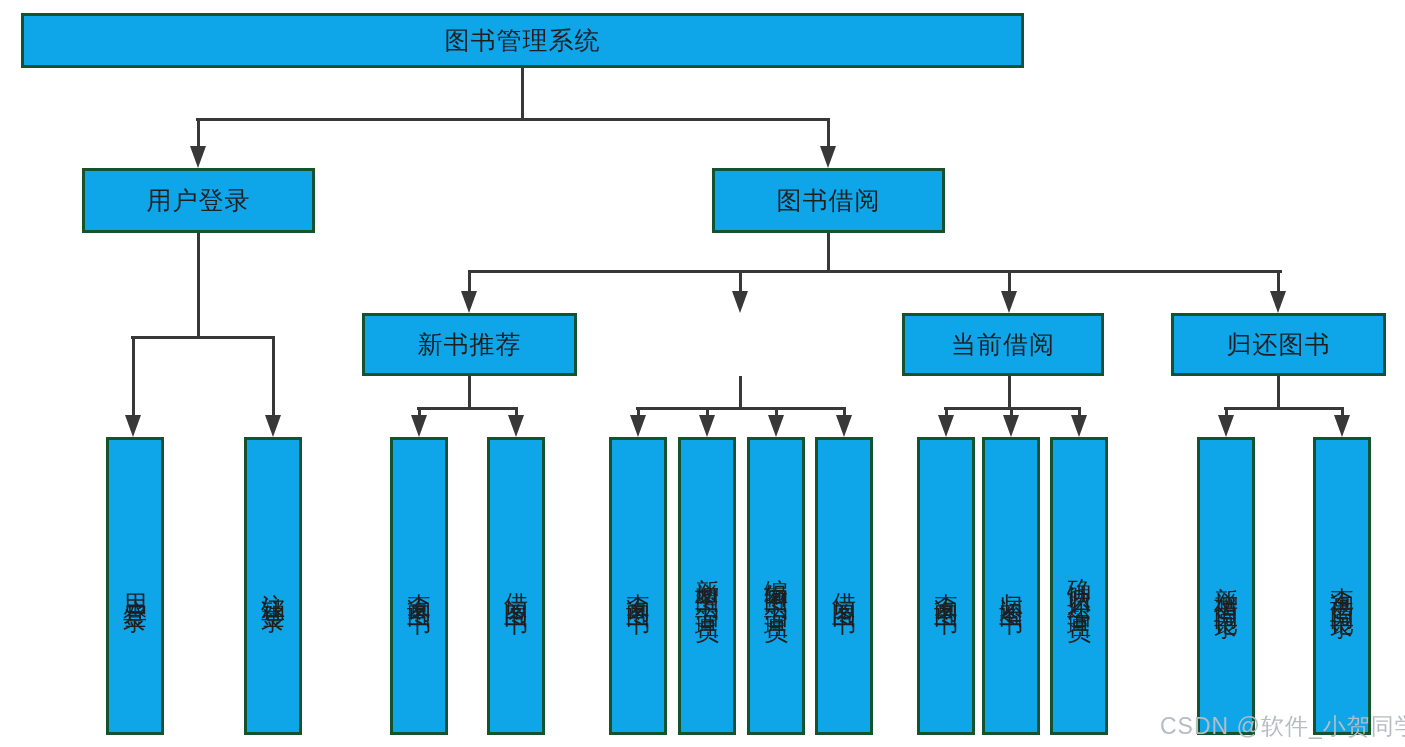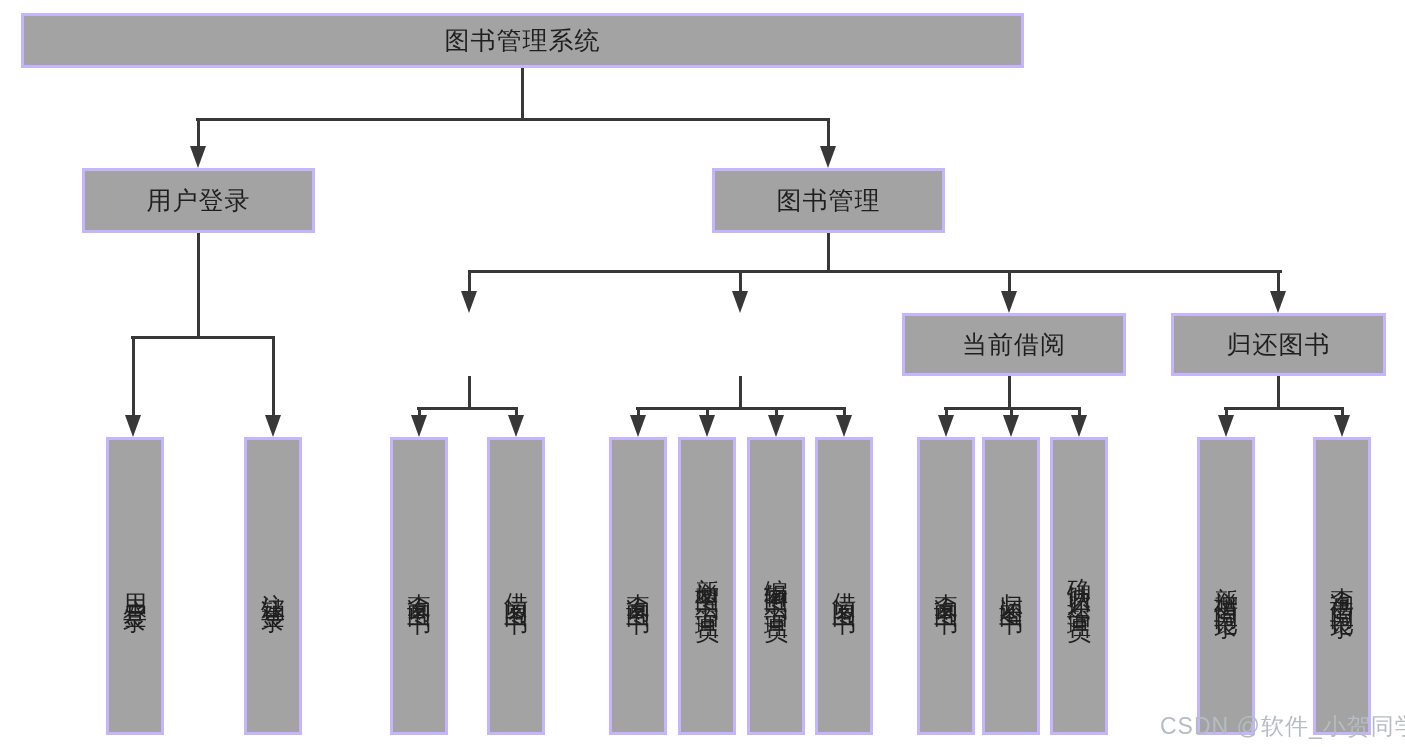--- a/index.html
+++ b/index.html
@@ -6,22 +6,22 @@
   #canvas{
     position:relative;
     width:1405px;height:747px;
     background:#ffffff;
     overflow:hidden;
     font-family:"Liberation Sans","DejaVu Sans",sans-serif;
   }
   .node{
     position:absolute;
     box-sizing:border-box;
-    background:#a3a3a3;
-    border:3px solid #c4b5fd;
+    background:#0ea5e9;
+    border:3px solid #14532d;
     color:#1f1f1f;
     display:flex;
     align-items:center;
     justify-content:center;
     z-index:2;
   }
   .node.h{ font-size:25px; letter-spacing:1px; }
   .node.v{
     writing-mode:vertical-rl;
     text-orientation:mixed;
@@ -49,23 +49,24 @@
   }
 </style>
 </head>
 <body>
 
 <div id="canvas">
 
   <div class="node h" style="left:21px;top:13px;width:1003px;height:55px;">图书管理系统</div>
 
   <div class="node h" style="left:82px;top:168px;width:233px;height:65px;">用户登录</div>
-  <div class="node h" style="left:712px;top:168px;width:233px;height:65px;">图书管理</div>
+  <div class="node h" style="left:712px;top:168px;width:233px;height:65px;">图书借阅</div>
 
-  <div class="node h" style="left:902px;top:313px;width:224px;height:63px;">当前借阅</div>
+  <div class="node h" style="left:362px;top:313px;width:215px;height:63px;">新书推荐</div>
+  <div class="node h" style="left:902px;top:313px;width:202px;height:63px;">当前借阅</div>
   <div class="node h" style="left:1171px;top:313px;width:215px;height:63px;">归还图书</div>
 
   <div class="node v" style="left:106px;top:437px;width:58px;height:298px;">用户登录</div>
   <div class="node v" style="left:244px;top:437px;width:58px;height:298px;">注销登录</div>
 
   <div class="node v" style="left:390px;top:437px;width:58px;height:298px;">查询图书</div>
   <div class="node v" style="left:487px;top:437px;width:58px;height:298px;">借阅图书</div>
 
   <div class="node v" style="left:609px;top:437px;width:58px;height:298px;">查询图书</div>
   <div class="node v" style="left:678px;top:437px;width:58px;height:298px;">新增图书（管理员）</div>

